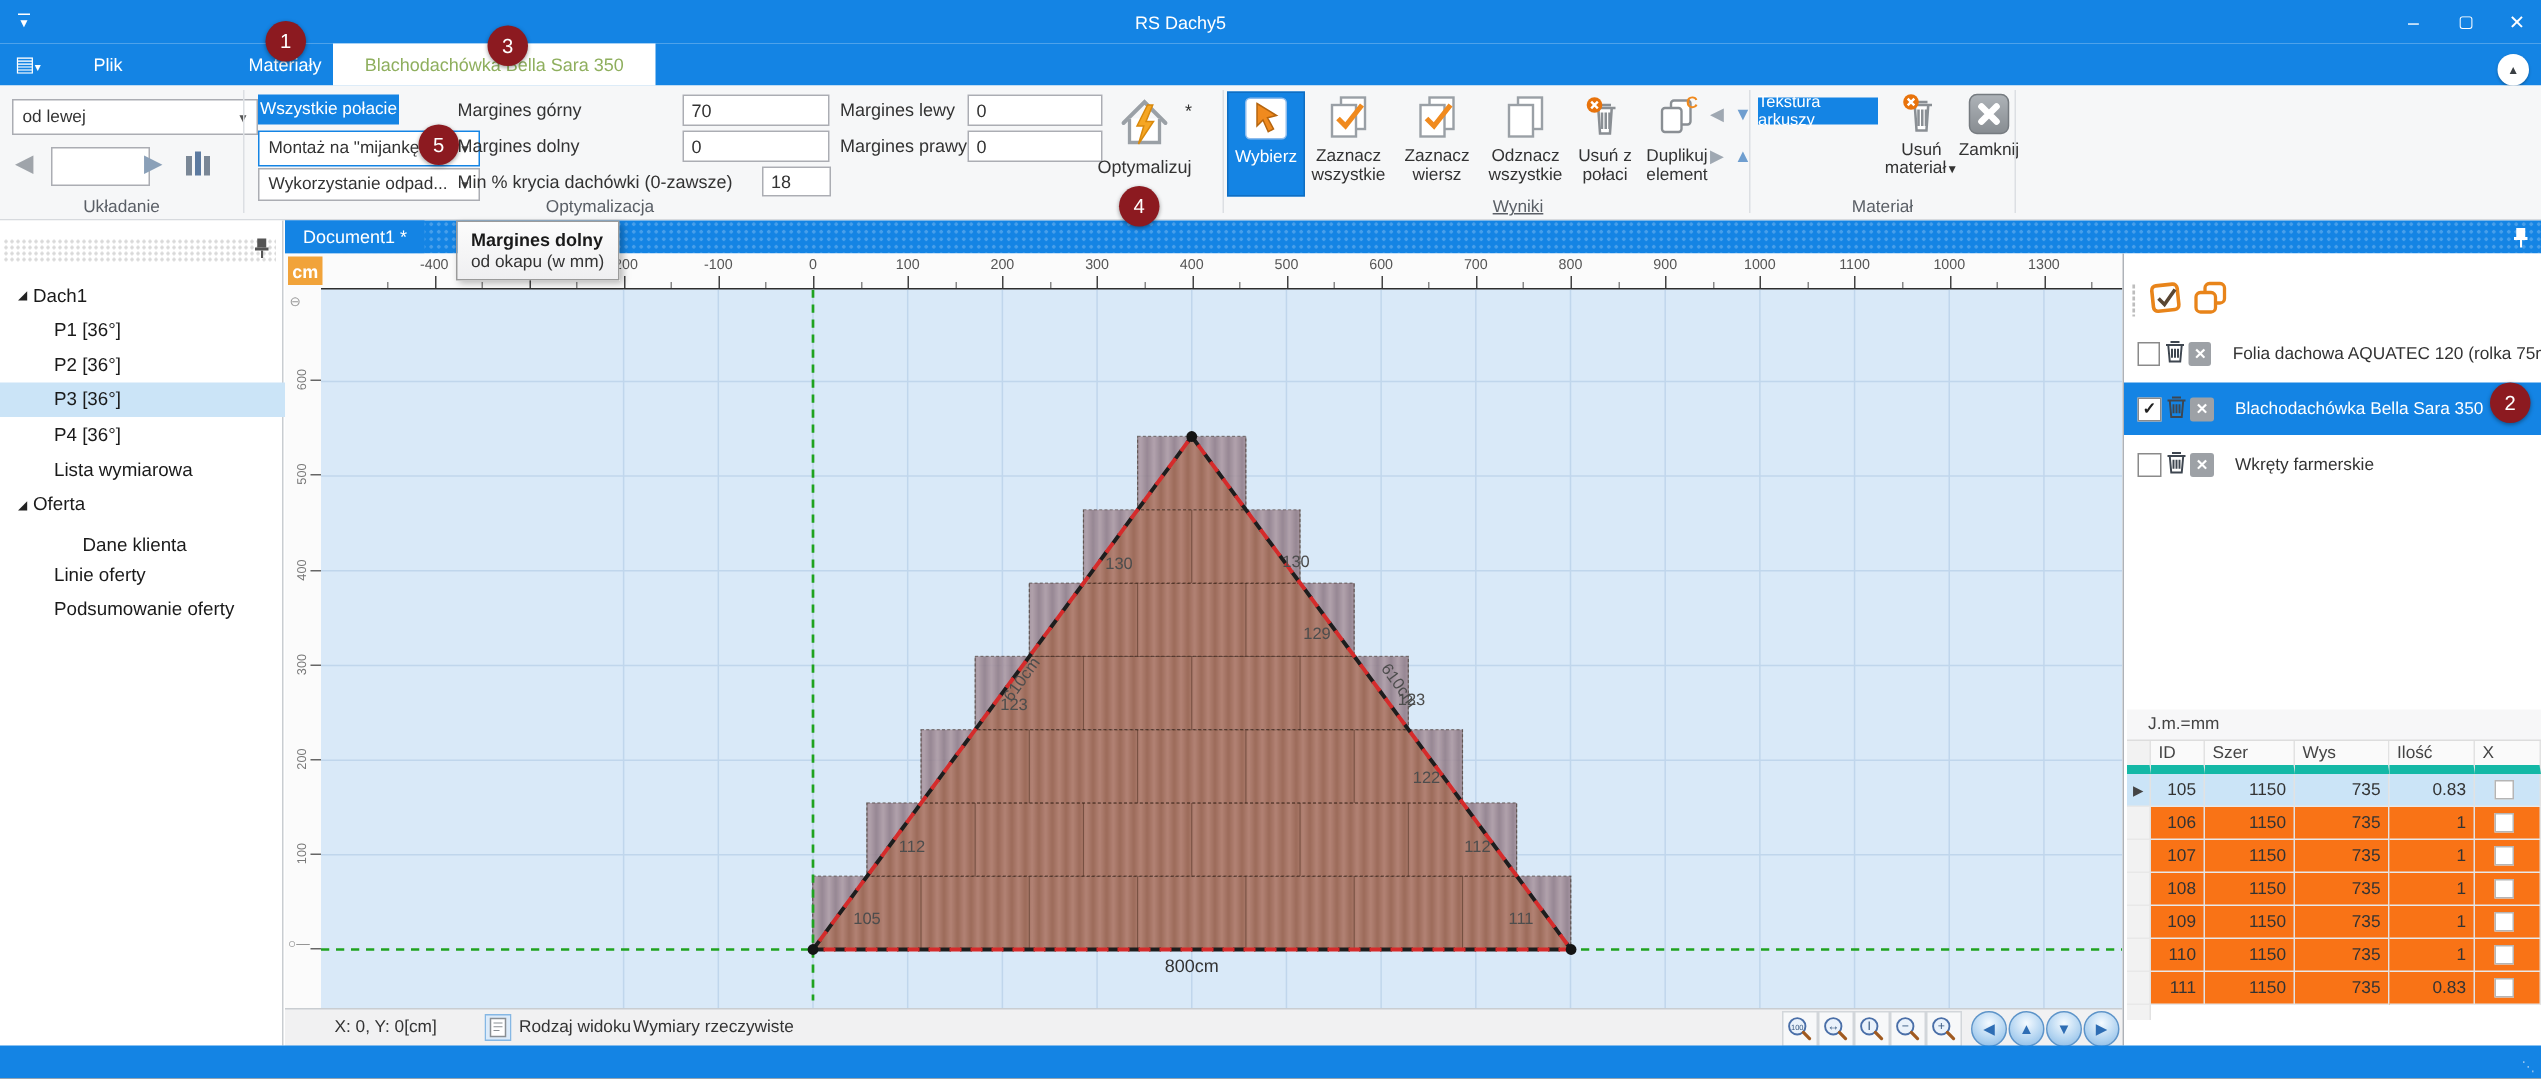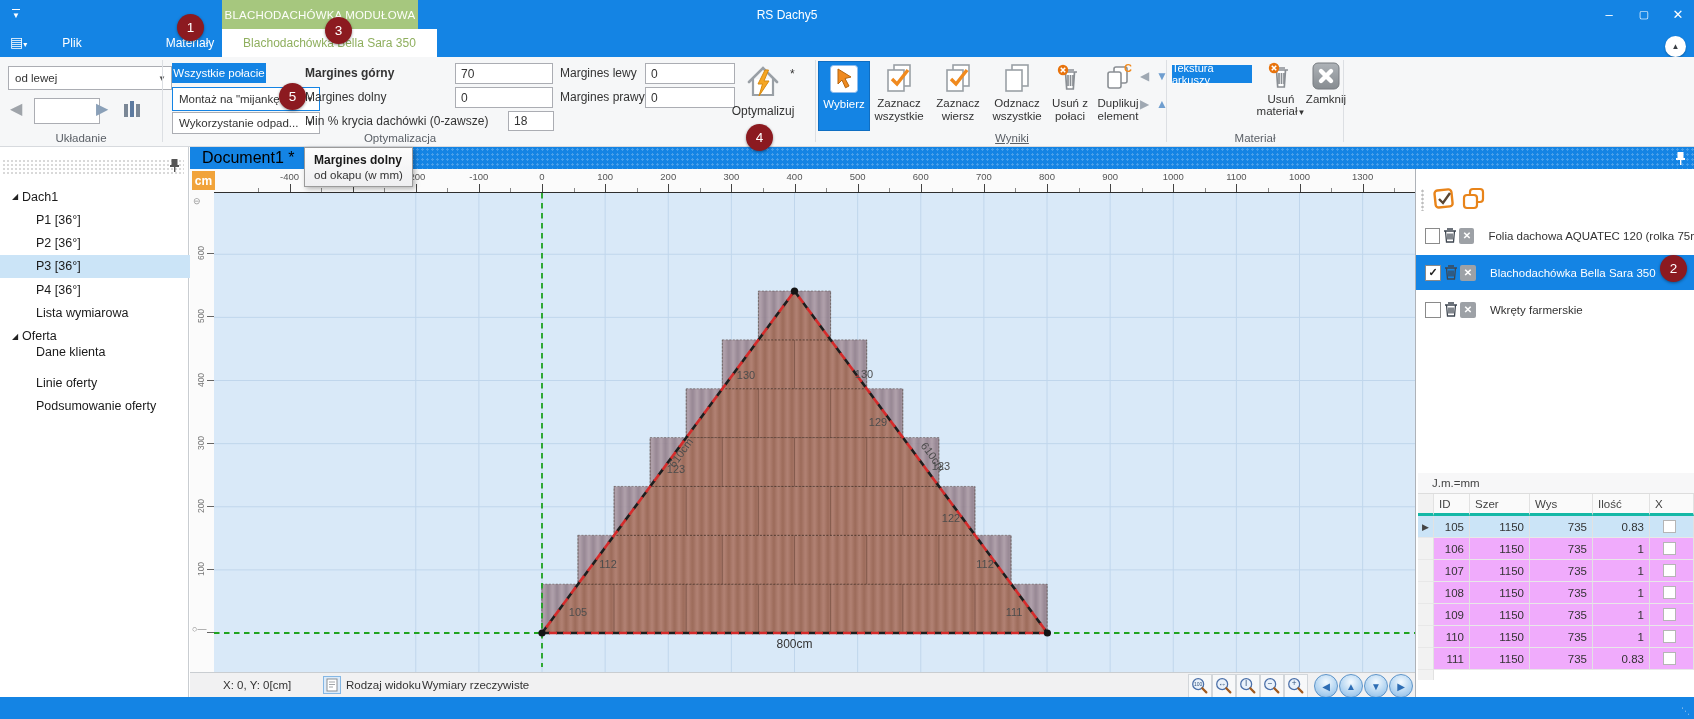--- a/index.html
+++ b/index.html
@@ -41,22 +41,22 @@
   .star{position:absolute;font-size:12px;color:#333;}
 
   
   .badge{position:absolute;width:27px;height:27px;border-radius:50%;background:#8C1A20;color:#fff;
          display:flex;align-items:center;justify-content:center;font-size:13.5px;z-index:60;
          box-shadow:0 1px 3px rgba(0,0,0,.4);}
 
   
   .docbar{position:absolute;left:190px;top:147px;right:0;height:22px;background:#1484E4;
           background-image:radial-gradient(rgba(255,255,255,.22) 1px,transparent 1.3px);background-size:5px 5px;}
-  .doctab{position:absolute;left:0;top:0;height:22px;padding:0 12px;background:#1484E4;color:#000000;
-          font-size:16px;display:flex;align-items:center;}
+  .doctab{position:absolute;left:0;top:0;height:22px;padding:0 12px;background:#1484E4;color:#ffffff;
+          font-size:12px;display:flex;align-items:center;}
 
   
   .sidebar{position:absolute;left:0;top:147px;width:188px;height:550px;background:#fff;border-right:1px solid #C9CDD1;}
   .sb-head{position:absolute;left:2px;top:12px;width:182px;height:16px;
            background-image:radial-gradient(#d9d9d9 1px,transparent 1.2px);background-size:4px 4px;}
   .tree-item{position:absolute;left:0;width:188px;height:23px;display:flex;align-items:center;font-size:12.5px;color:#1a1a1a;}
   .tree-item.sel{background:#CBE4F7;}
   .tw-caret{width:14px;text-align:center;font-size:8px;color:#222;}
 
   
@@ -96,42 +96,41 @@
   .mat-row.sel{background:#1484E4;color:#fff;}
   .cb{width:14px;height:14px;background:#fff;border:1px solid #8a8a8a;margin-left:9px;
       display:flex;align-items:center;justify-content:center;font-size:11px;color:#222;font-weight:bold;}
   .xbox{width:16px;height:16px;border-radius:2px;background:#9DA1A6;color:#fff;font-size:10px;font-weight:bold;
         display:flex;align-items:center;justify-content:center;margin-left:2px;}
   .mat-name{margin-left:14px;white-space:nowrap;overflow:hidden;}
   .jmbar{position:absolute;left:2px;width:277px;height:21px;background:#F7F7F8;border-bottom:1px solid #ddd;
          display:flex;align-items:center;font-size:11.5px;color:#444;padding-left:14px;box-sizing:border-box;}
   .trow{position:absolute;left:2px;height:22px;display:flex;}
   .tcell{border-right:1px solid #E2E2E2;border-bottom:1px solid #E8E8E8;font-size:11.5px;color:#333;
-         display:flex;align-items:center;justify-content:flex-end;padding-right:5px;box-sizing:border-box;background:#f0abfc;}
-  .tcell.hd{justify-content:flex-start;padding-left:5px;color:#444;background:#FAFAFA;border-bottom:3px solid #14b8a6;}
+         display:flex;align-items:center;justify-content:flex-end;padding-right:5px;box-sizing:border-box;background:#f97316;}
+  .tcell.hd{justify-content:flex-start;padding-left:5px;color:#444;background:#FAFAFA;border-bottom:6px solid #14b8a6;}
   .tcell.rowhdr{background:#F2F2F2;justify-content:center;padding:0;}
   .trow.sel .tcell{background:#CBE4F7;}
   .tcheck{width:11px;height:11px;border:1px solid #b5b5b5;background:#fff;margin:auto;}
 
   
   .bottombar{position:absolute;left:0;top:697px;right:0;height:22px;background:#1484E4;}
   .grip{position:absolute;right:3px;bottom:3px;color:#9cc6ee;font-size:9px;letter-spacing:1px;}
   .tooltip{position:absolute;left:304px;top:147px;z-index:70;background:linear-gradient(#FCFCFC,#EFEFF1);
            border:1px solid #9B9B9B;box-shadow:2px 2px 5px rgba(0,0,0,.28);padding:5px 9px;white-space:nowrap;}
   .tooltip .tt1{font-size:12px;font-weight:bold;color:#1a1a1a;}
   .tooltip .tt2{font-size:11.5px;color:#333;margin-top:2px;}
 </style>
 </head>
 <body>
 
 <div class="app">
 
   <div class="titlebar">
     <span class="qa-caret">▼</span>
-    <div class="ctx-header">BLACHODACHÓWKA MODUŁOWA</div>
     <div class="win-title">RS Dachy5</div>
     <div class="win-btn" style="left:1593px;">–</div>
     <div class="win-btn" style="left:1628px;font-size:11px;">▢</div>
     <div class="win-btn" style="left:1662px;">✕</div>
   </div>
 
   <div class="menurow">
     <span class="applist">▤<span style="font-size:8px;">▾</span></span>
     <div class="menu-item" style="left:46px;width:52px;">Plik</div>
     <div class="menu-item" style="left:98px;width:60px;margin-top:43px;">Projekt</div>
@@ -157,21 +156,21 @@
 
     <div class="bluebtn" style="left:172px;top:6px;width:94px;height:20px;">Wszystkie połacie</div>
     <div class="combo" style="left:172px;top:30px;width:122px;border-color:#1484E4;">
       <span style="font-size:11.5px;">Montaż na "mijankę"</span>
         <span class="car">▼</span>
     </div>
     <div class="combo" style="left:172px;top:55px;width:122px;height:20px;">
       <span style="font-size:11.5px;">Wykorzystanie odpad...</span>
         <span class="car">▼</span>
     </div>
-    <div class="flabel" style="left:305px;top:9px;font-weight:bold;">Margines górny</div>
+    <div class="flabel" style="left:305px;top:9px;">Margines górny</div>
     <div class="num" style="left:455px;top:6px;width:86px;height:19px;">70</div>
     <div class="flabel" style="left:305px;top:33px;">Margines dolny</div>
     <div class="num" style="left:455px;top:30px;width:86px;height:19px;">0</div>
     <div class="flabel" style="left:305px;top:57px;">Min % krycia dachówki (0-zawsze)</div>
     <div class="num" style="left:508px;top:54px;width:34px;height:18px;">18</div>
     <div class="flabel" style="left:560px;top:9px;">Margines lewy</div>
     <div class="num" style="left:645px;top:6px;width:78px;height:19px;">0</div>
     <div class="flabel" style="left:560px;top:33px;">Margines prawy</div>
     <div class="num" style="left:645px;top:30px;width:78px;height:19px;">0</div>
     <div class="bigbtn" style="left:722px;top:6px;width:82px;">
@@ -311,21 +310,21 @@
         <div class="tree-item" style="top:131.2px;padding-left:36px;">
           <span>P4 [36°]</span>
         </div>
         <div class="tree-item" style="top:154.5px;padding-left:36px;">
           <span>Lista wymiarowa</span>
         </div>
         <div class="tree-item" style="top:177.8px;padding-left:8px;">
           <span class="tw-caret">◢</span>
           <span>Oferta</span>
         </div>
-        <div class="tree-item" style="top:193px;padding-left:36px;">
+        <div class="tree-item" style="top:204px;padding-left:55px;">
           <span>Dane klienta</span>
         </div>
         <div class="tree-item" style="top:224.40000000000003px;padding-left:36px;">
           <span>Linie oferty</span>
         </div>
         <div class="tree-item" style="top:247.70000000000005px;padding-left:36px;">
           <span>Podsumowanie oferty</span>
         </div>
       </div>
   </div>

